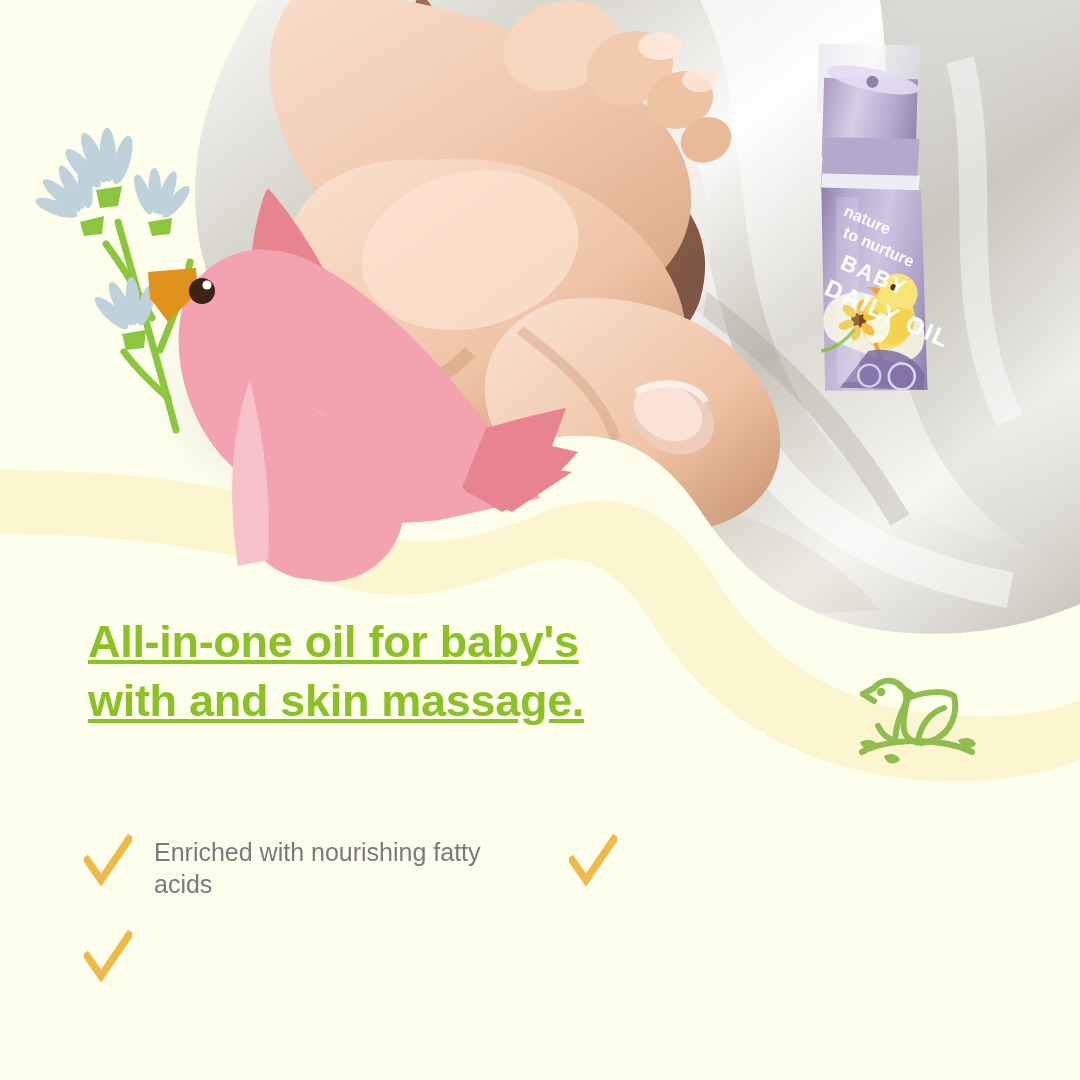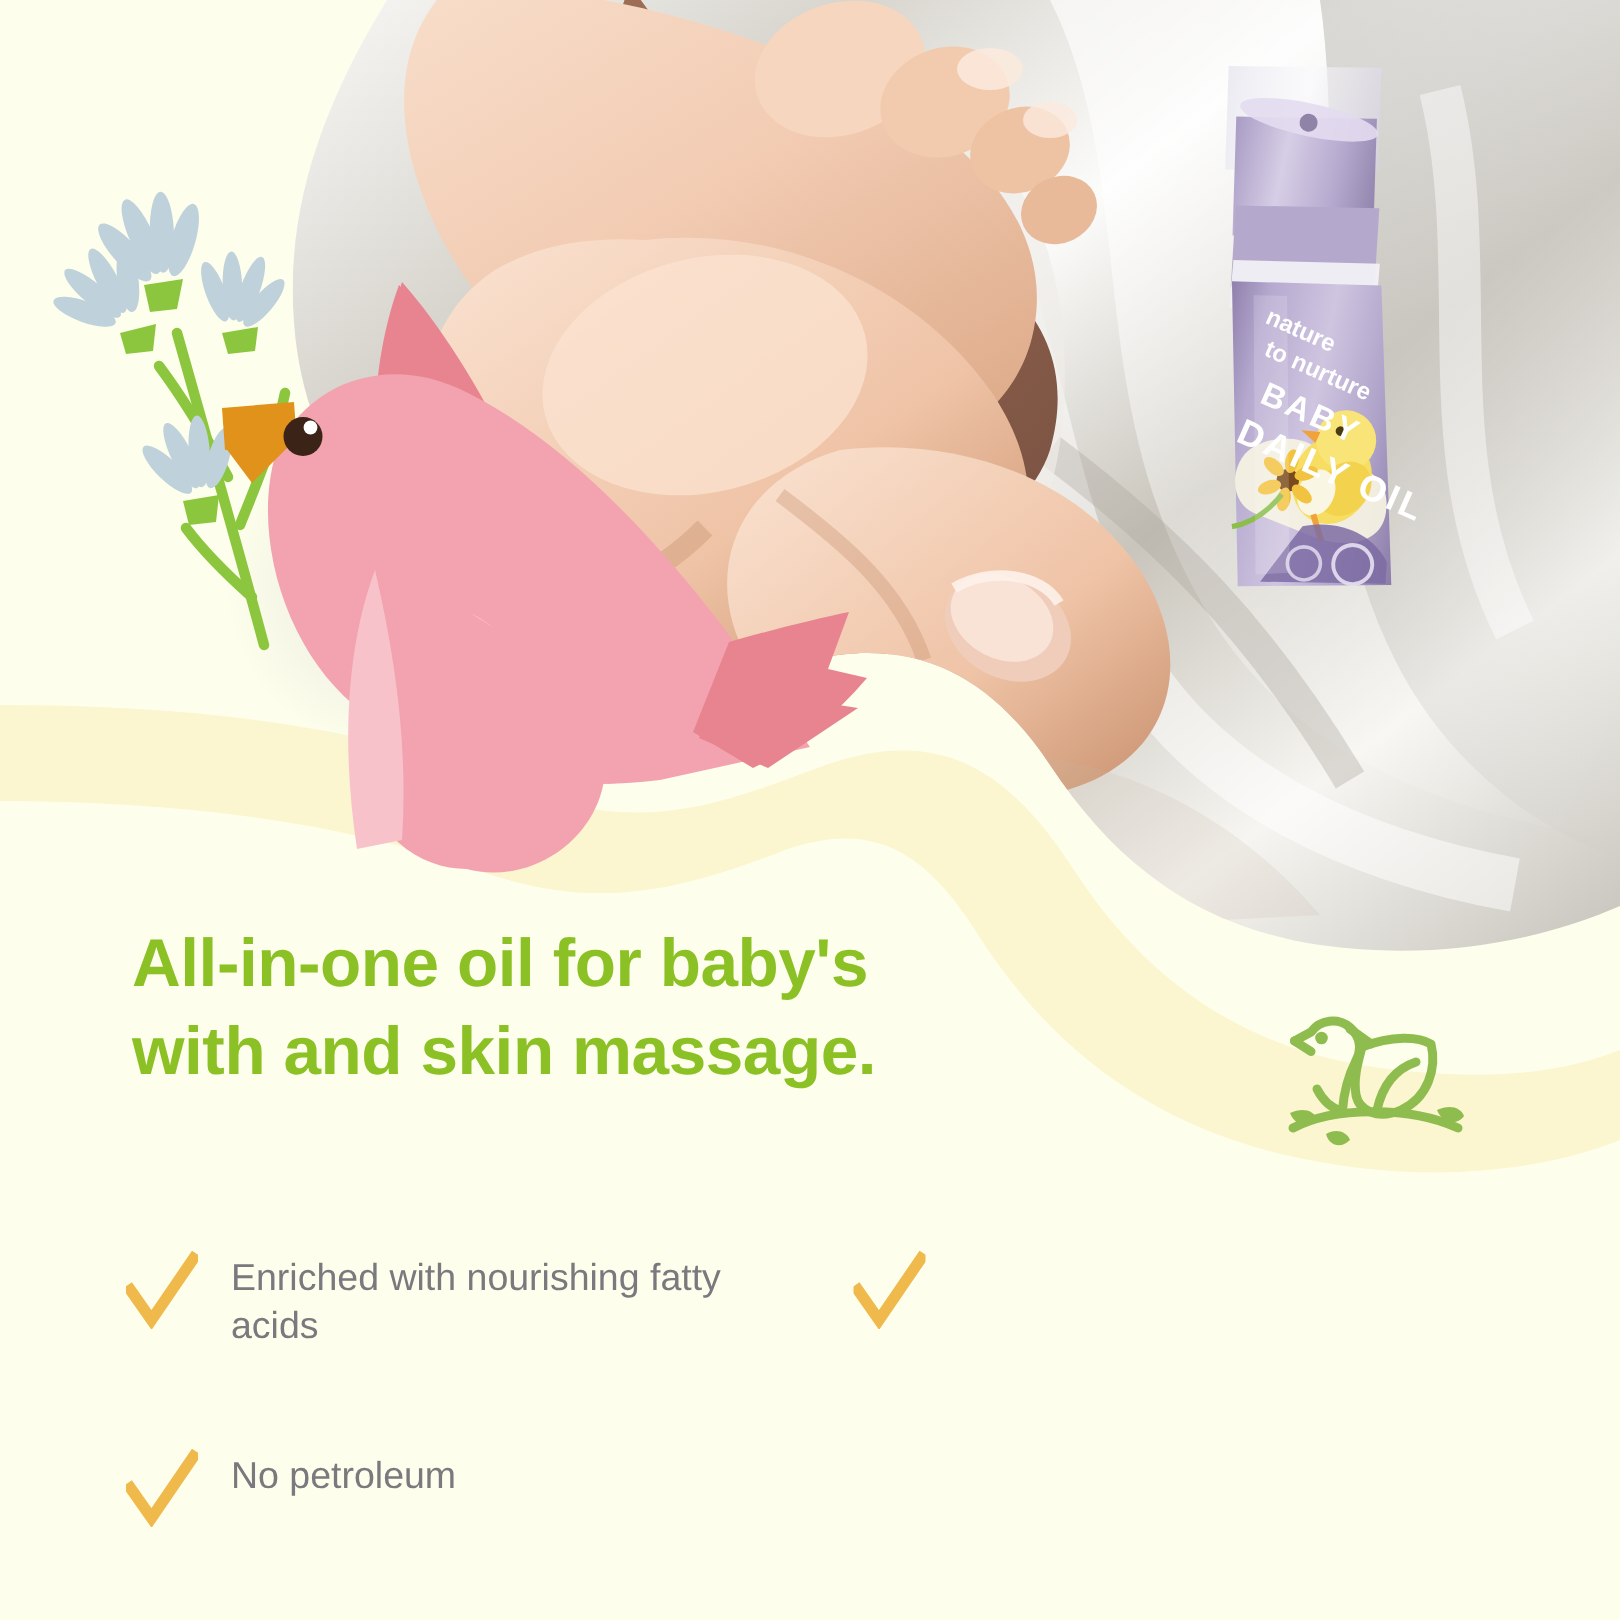--- a/index.html
+++ b/index.html
@@ -24,31 +24,32 @@
   
   #headline {
     position:absolute;
     left:88px; top:612px;
     width:620px;
     font-size:45px;
     font-weight:700;
     line-height:1.32;
     letter-spacing:-0.3px;
     color:#8CC125;
+    text-decoration:underline;
   }
 
   
   #features {
     position:absolute;
     left:84px; top:832px;
     width:940px;
     display:grid;
     grid-template-columns:485px 455px;
     grid-auto-rows:auto;
-    row-gap:64px;
+    row-gap:28px;
   }
   .feature {
     display:flex;
     align-items:flex-start;
     gap:22px;
   }
   .check {
     flex:0 0 auto;
     width:48px; height:52px;
     margin-top:2px;
@@ -421,18 +422,17 @@
         </svg>
       </span>
     </div>
 
     <div class="feature">
       <span class="check">
         <svg viewBox="0 0 48 52" xmlns="http://www.w3.org/2000/svg">
           <path d="M 3,26 L 17,46 L 45,5" fill="none" stroke="#F0B94C" stroke-width="7.5" stroke-linecap="square" stroke-linejoin="miter"></path>
         </svg>
       </span>
-      <span class="feature-text">No petroleum</span>
     </div>
 
   </div>
 
 </div>
 
 </body></html>

